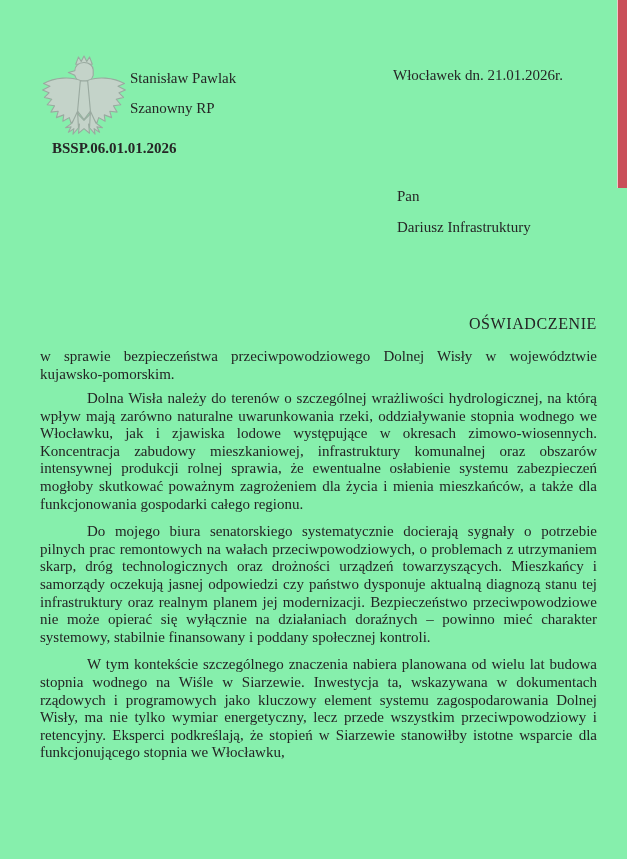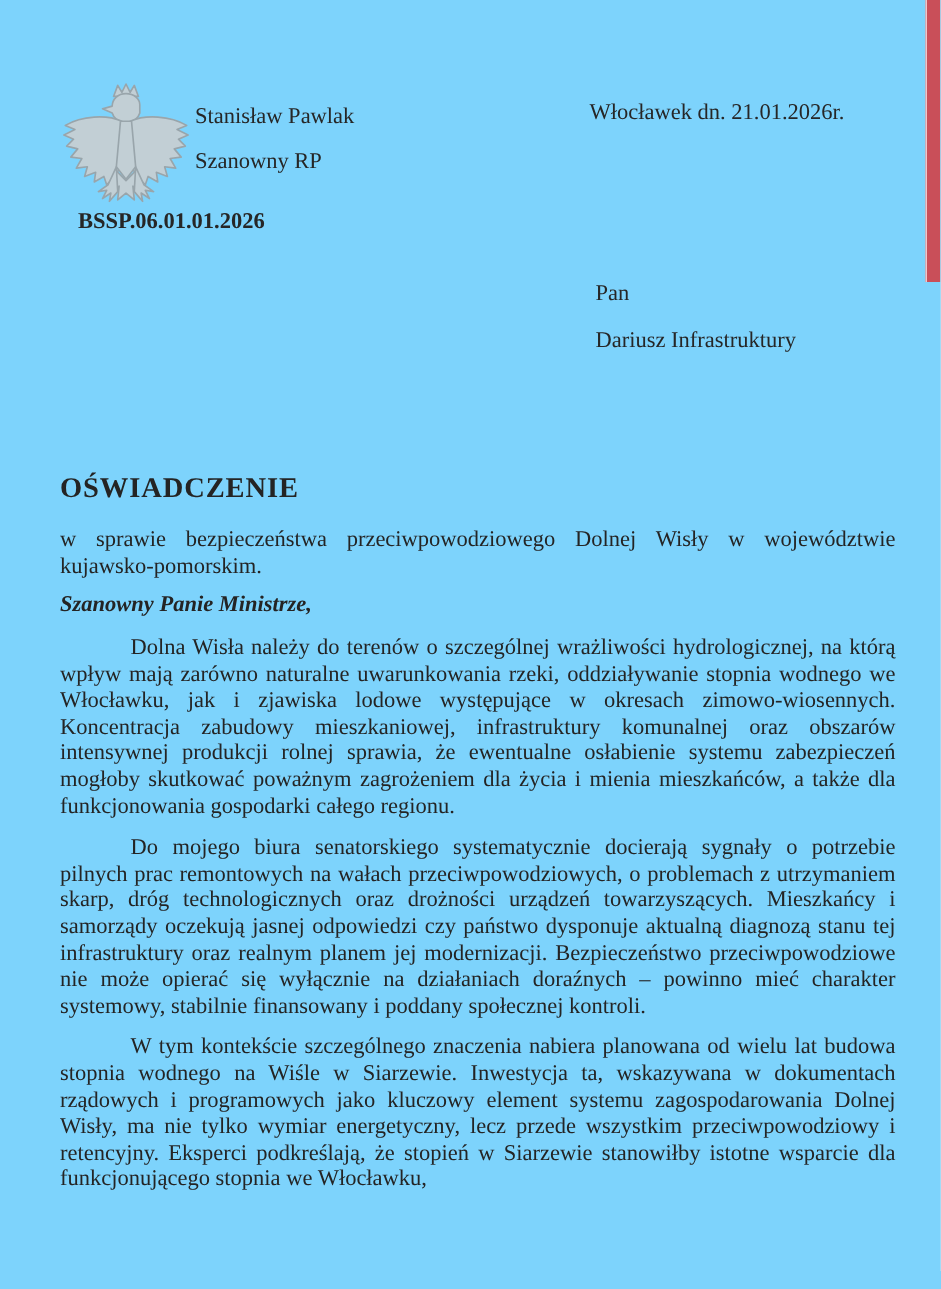--- a/index.html
+++ b/index.html
@@ -5,21 +5,21 @@
 <style>
   html, body { margin: 0; padding: 0; }
   body {
     width: 627px; height: 859px;
     background: #e9e9e9;
     font-family: "Liberation Serif", "DejaVu Serif", serif;
   }
   .page {
     position: relative;
     width: 627px; height: 859px;
-    background: #7dd3fc;
+    background: #86efac;
     overflow: hidden;
     color: #262626;
   }
   
   .red-bar {
     position: absolute;
     top: 0; right: 0;
     width: 9px; height: 188px;
     background: #c94f59;
     border-left: 1px solid #efc7ca;
@@ -44,23 +44,23 @@
   }
   .content {
     position: absolute;
     left: 40px; top: 315px;
     width: 557px;
     font-size: 15px;
     color: #242424;
   }
   .title {
     margin: 0 0 15px 0;
-    font-size: 19px;
-    font-weight: bold;
-    text-align: left;
+    font-size: 16px;
+    font-weight: normal;
+    text-align: right;
     letter-spacing: 0.6px;
   }
   .subject {
     margin: 0 0 7px 0;
     line-height: 17.5px;
     text-align: justify;
   }
   .greeting {
     margin: 0 0 12px 0;
     font-weight: bold;
@@ -108,19 +108,18 @@
   <div class="txt ref-number">BSSP.06.01.01.2026</div>
 
   <div class="addressee">
     <div>Pan</div>
     <div>Dariusz Infrastruktury</div>
   </div>
 
   <div class="content">
     <div class="title">OŚWIADCZENIE</div>
     <p class="subject">w sprawie bezpieczeństwa przeciwpowodziowego Dolnej Wisły w województwie kujawsko-pomorskim.</p>
-    <p class="greeting">Szanowny Panie Ministrze,</p>
     <p class="body-par">Dolna Wisła należy do terenów o szczególnej wrażliwości hydrologicznej, na którą wpływ mają zarówno naturalne uwarunkowania rzeki, oddziaływanie stopnia wodnego we Włocławku, jak i zjawiska lodowe występujące w okresach zimowo-wiosennych. Koncentracja zabudowy mieszkaniowej, infrastruktury komunalnej oraz obszarów intensywnej produkcji rolnej sprawia, że ewentualne osłabienie systemu zabezpieczeń mogłoby skutkować poważnym zagrożeniem dla życia i mienia mieszkańców, a także dla funkcjonowania gospodarki całego regionu.</p>
     <p class="body-par">Do mojego biura senatorskiego systematycznie docierają sygnały o potrzebie pilnych prac remontowych na wałach przeciwpowodziowych, o problemach z utrzymaniem skarp, dróg technologicznych oraz drożności urządzeń towarzyszących. Mieszkańcy i samorządy oczekują jasnej odpowiedzi czy państwo dysponuje aktualną diagnozą stanu tej infrastruktury oraz realnym planem jej modernizacji. Bezpieczeństwo przeciwpowodziowe nie może opierać się wyłącznie na działaniach doraźnych – powinno mieć charakter systemowy, stabilnie finansowany i poddany społecznej kontroli.</p>
     <p class="body-par">W tym kontekście szczególnego znaczenia nabiera planowana od wielu lat budowa stopnia wodnego na Wiśle w Siarzewie. Inwestycja ta, wskazywana w dokumentach rządowych i programowych jako kluczowy element systemu zagospodarowania Dolnej Wisły, ma nie tylko wymiar energetyczny, lecz przede wszystkim przeciwpowodziowy i retencyjny. Eksperci podkreślają, że stopień w Siarzewie stanowiłby istotne wsparcie dla funkcjonującego stopnia we Włocławku,</p>
   </div>
 
 </div>
 
 </body></html>

